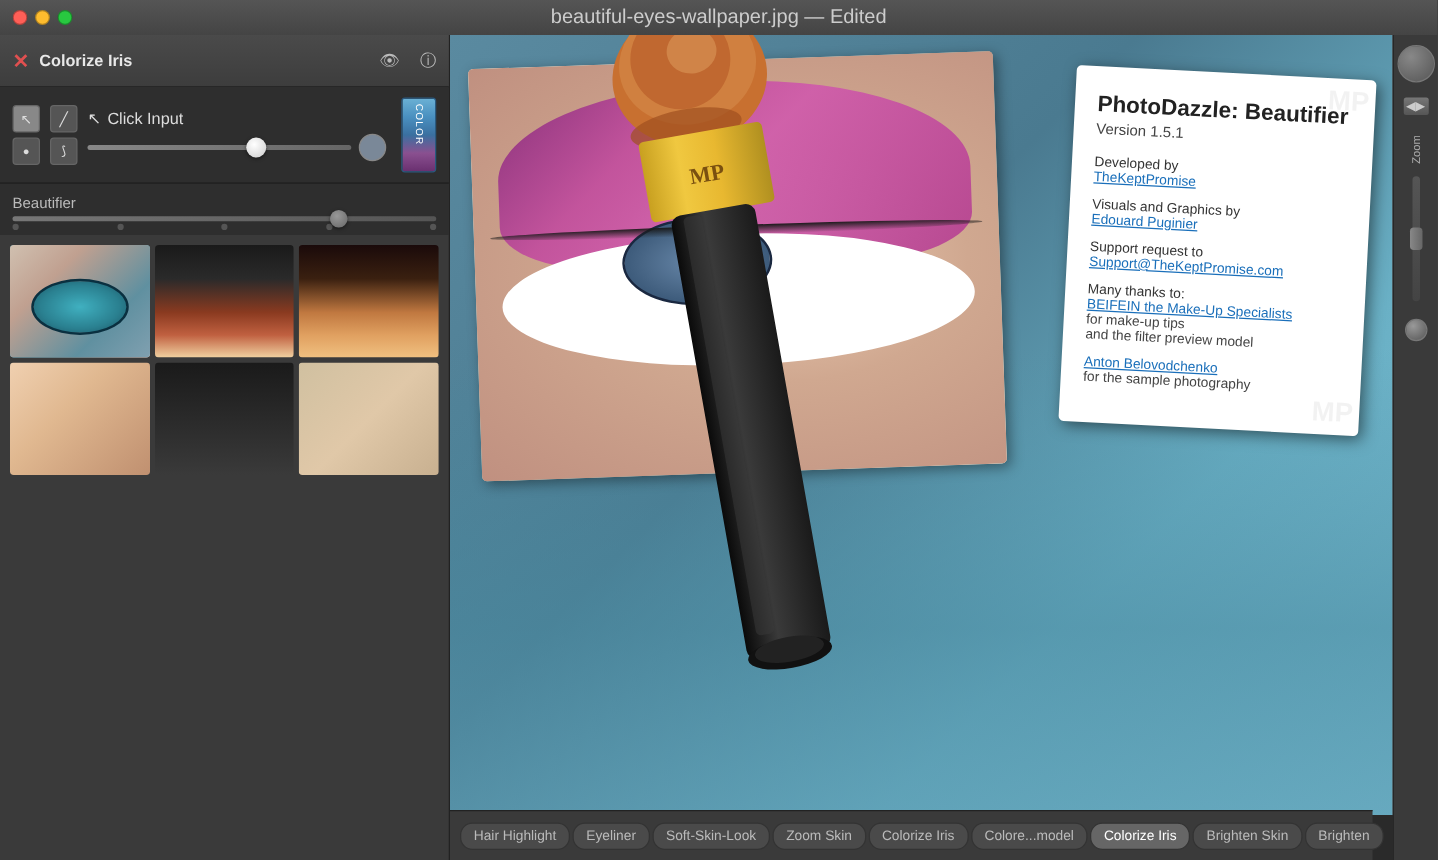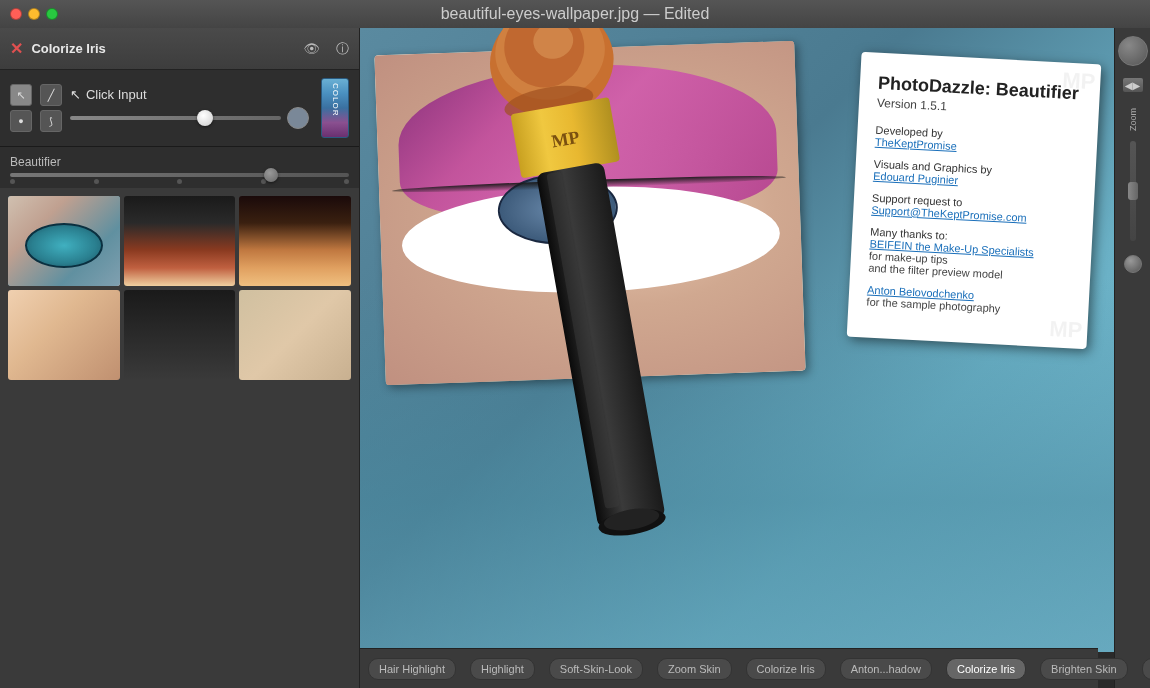--- a/index.html
+++ b/index.html
@@ -296,21 +296,21 @@
     
     .bottom-tabs {
       position: absolute;
       bottom: 0;
       left: 360px;
       right: 52px;
       height: 40px;
       background: #3a3a3a;
       display: flex;
       align-items: center;
-      gap: 14px;
+      gap: 2px;
       padding: 0 8px;
       border-top: 1px solid #222;
     }
     .tab-item {
       padding: 4px 10px;
       background: #4a4a4a;
       border-radius: 10px;
       font-size: 11px;
       color: #bbb;
       cursor: pointer;
@@ -520,21 +520,21 @@
       <rect x="105" y="170" width="15" height="340" rx="4" fill="#3a3a3a" opacity="0.5"></rect>
 
       <ellipse cx="129" cy="528" rx="34" ry="12" fill="#111"></ellipse>
       <ellipse cx="129" cy="525" rx="28" ry="10" fill="#222"></ellipse>
     </svg>
   </div>
 </div>
 
 <div class="bottom-tabs">
   <div class="tab-item">Hair Highlight</div>
-  <div class="tab-item">Highlight</div>
+  <div class="tab-item">Eyeliner</div>
   <div class="tab-item">Soft-Skin-Look</div>
   <div class="tab-item">Zoom Skin</div>
   <div class="tab-item">Colorize Iris</div>
-  <div class="tab-item">Anton...hadow</div>
+  <div class="tab-item">Colore...model</div>
   <div class="tab-item active">Colorize Iris</div>
   <div class="tab-item">Brighten Skin</div>
   <div class="tab-item">Brighten</div>
 </div>
 
 </body></html>

